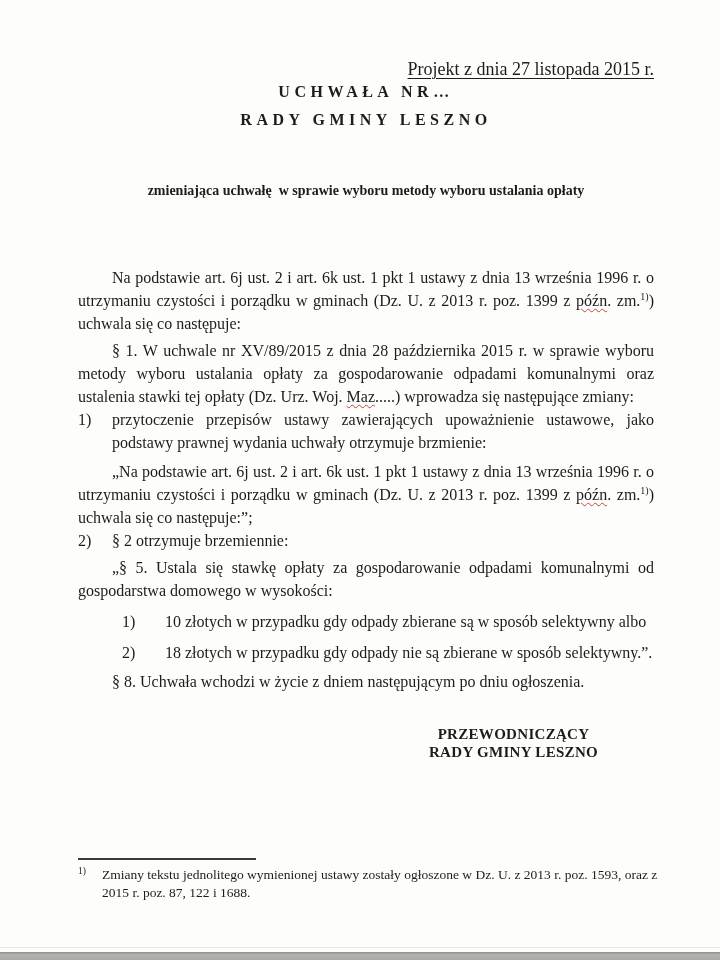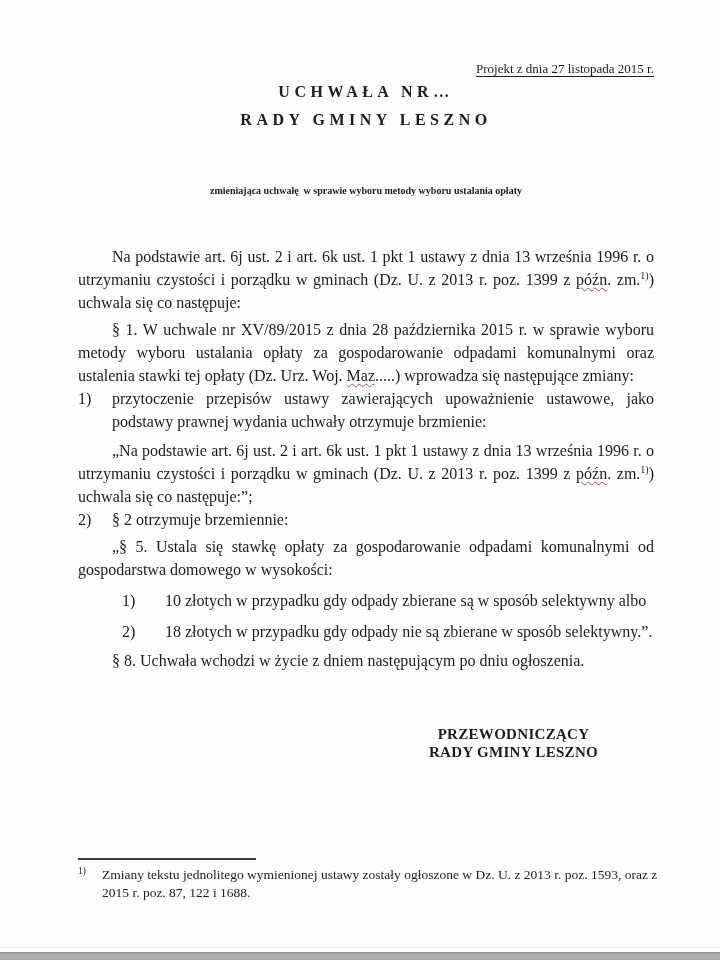--- a/index.html
+++ b/index.html
@@ -13,21 +13,21 @@
     width: 720px; height: 960px;
     background: #fdfdfc;
     font-family: "Liberation Serif", "DejaVu Serif", serif;
     color: #1c1c1c;
   }
   .content {
     padding: 60px 66px 0 78px;
   }
   .header-right {
     text-align: right;
-    font-size: 13px;
+    font-size: 18px;
     line-height: 18px;
   }
   .header-right .u {
     text-decoration: underline;
     text-underline-offset: 3px;
     text-decoration-thickness: 1px;
   }
   .title-block {
     text-align: center;
   }
@@ -39,31 +39,31 @@
   }
   .title-date {
     font-size: 16px;
     letter-spacing: 0.5px;
     line-height: 28px;
   }
   .subject {
     margin-top: 4px;
     text-align: center;
     font-weight: bold;
-    font-size: 10px;
+    font-size: 14px;
     line-height: 21px;
     white-space: pre-wrap;
   }
   .para {
     font-size: 16px;
     line-height: 23px;
     text-align: justify;
   }
   .indent { text-indent: 34px; }
-  .p1 { margin-top: 2px; }
+  .p1 { margin-top: 23px; }
   .p2 { margin-top: 4px; }
   .hang {
     padding-left: 34px;
   }
   .hang .num {
     display: inline-block;
     width: 34px;
     margin-left: -34px;
   }
   .quote1 { margin-top: 6px; }

